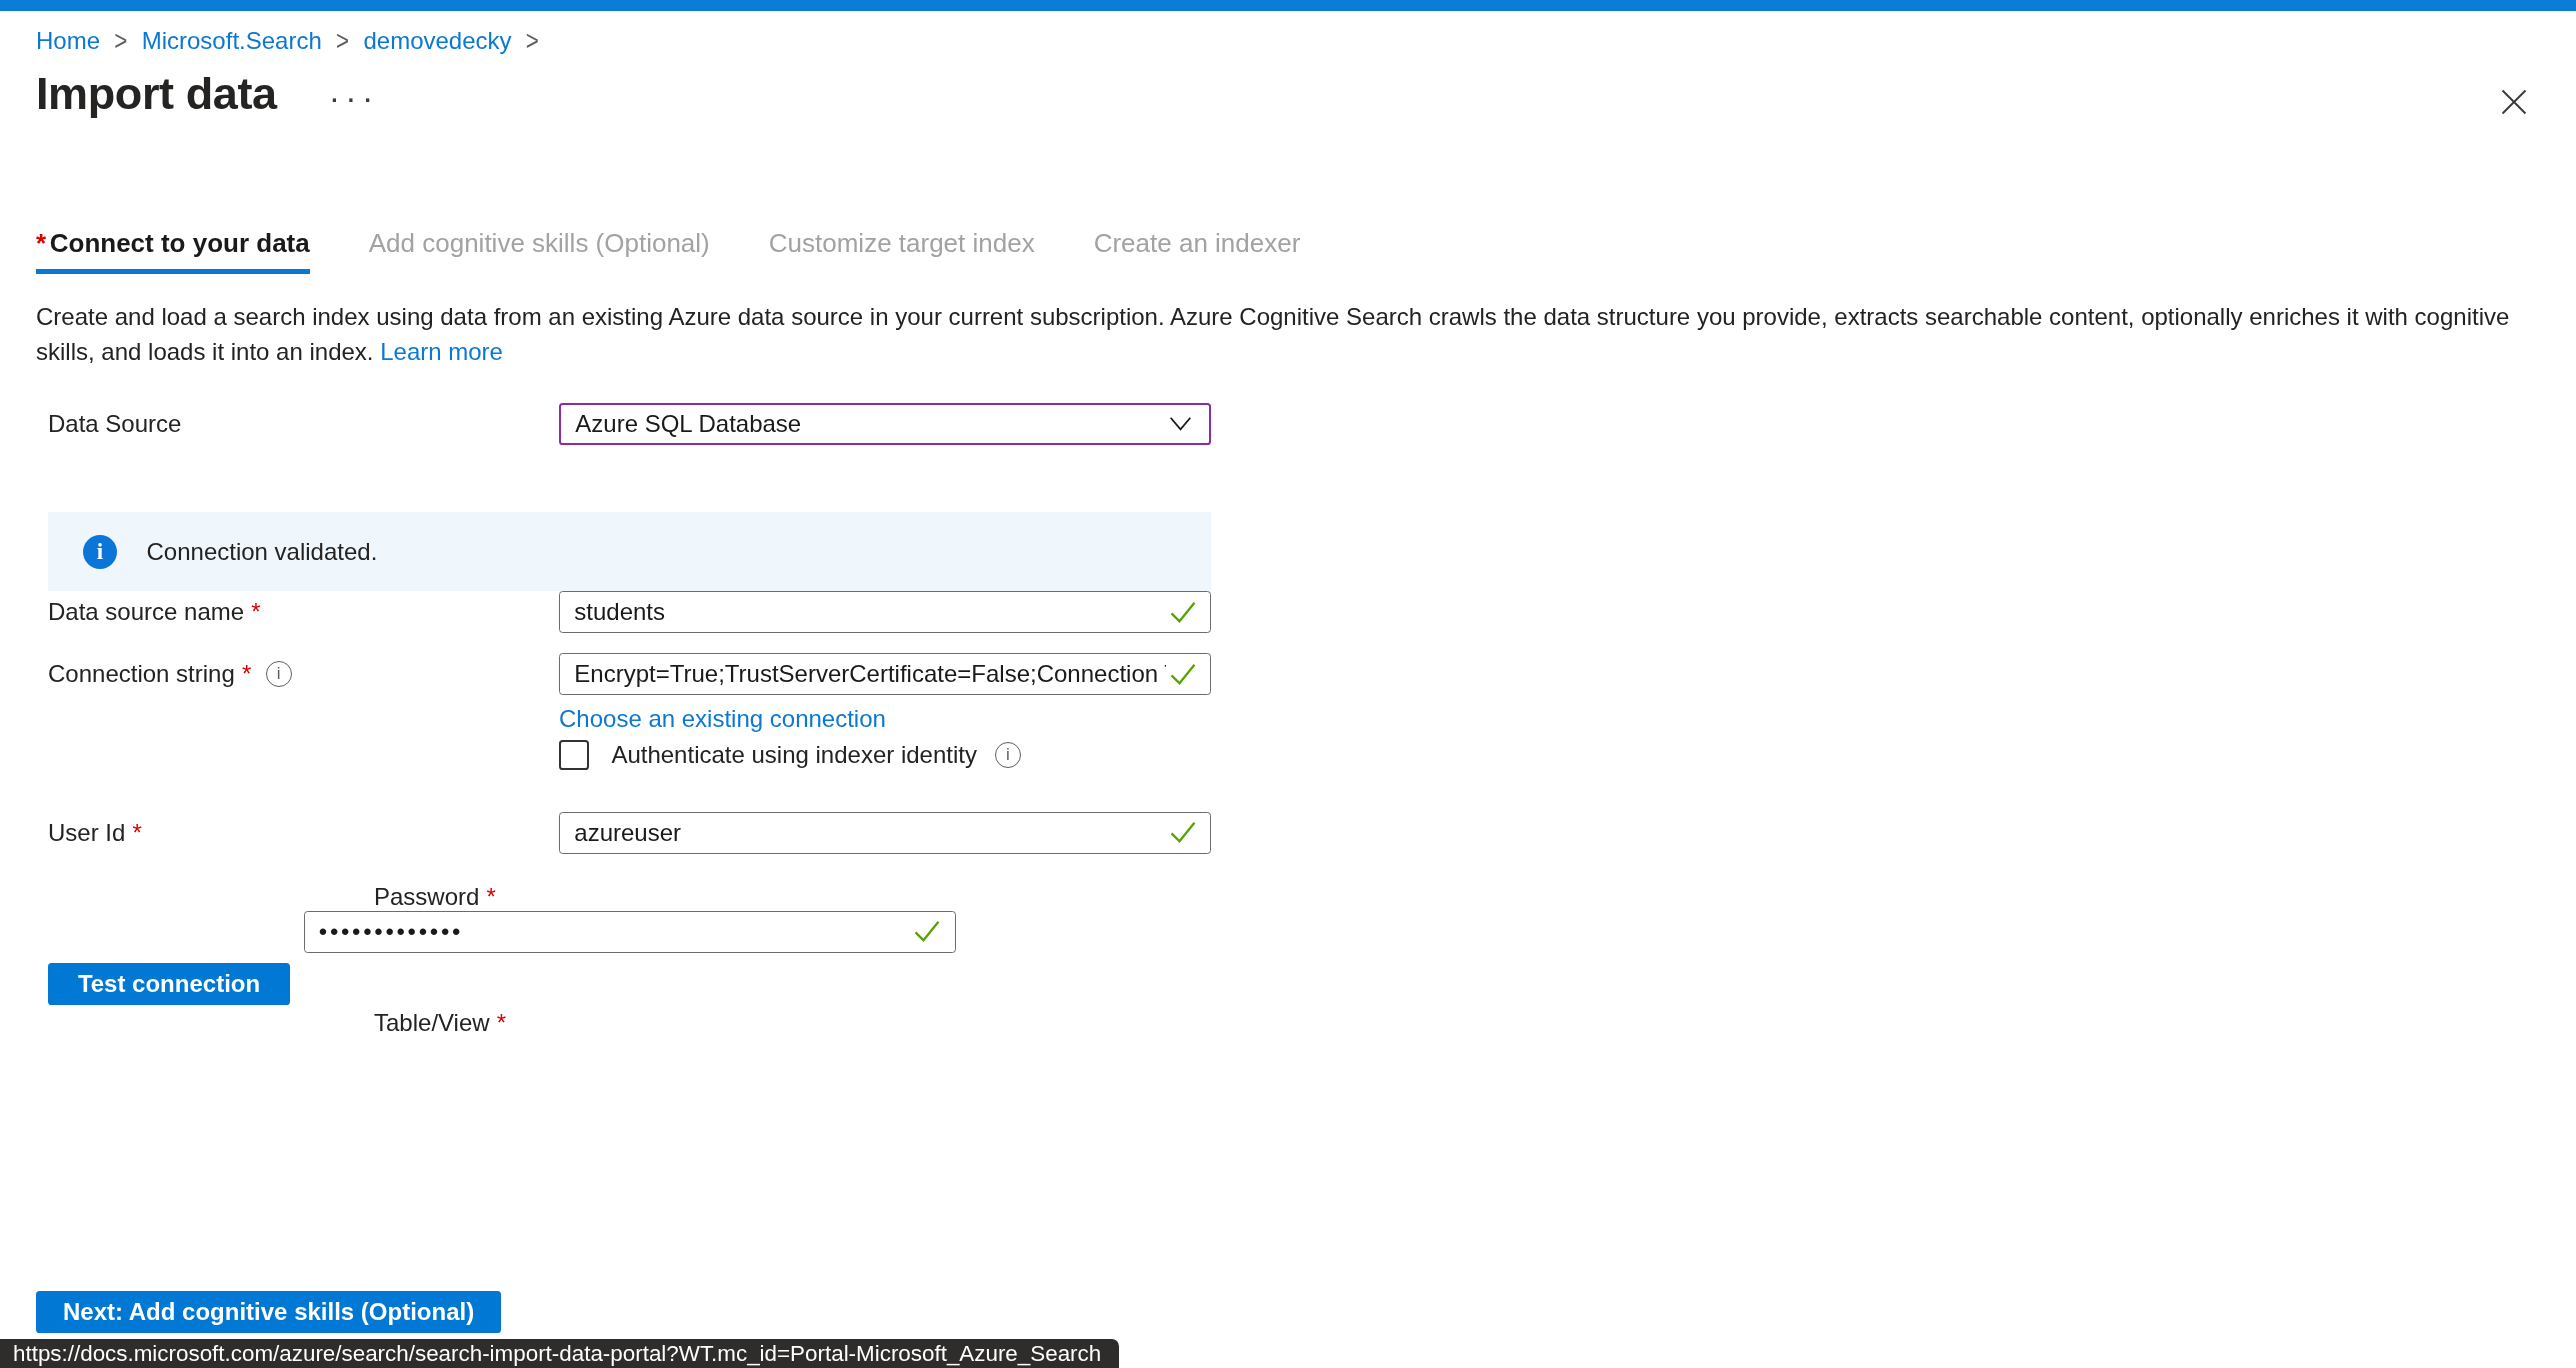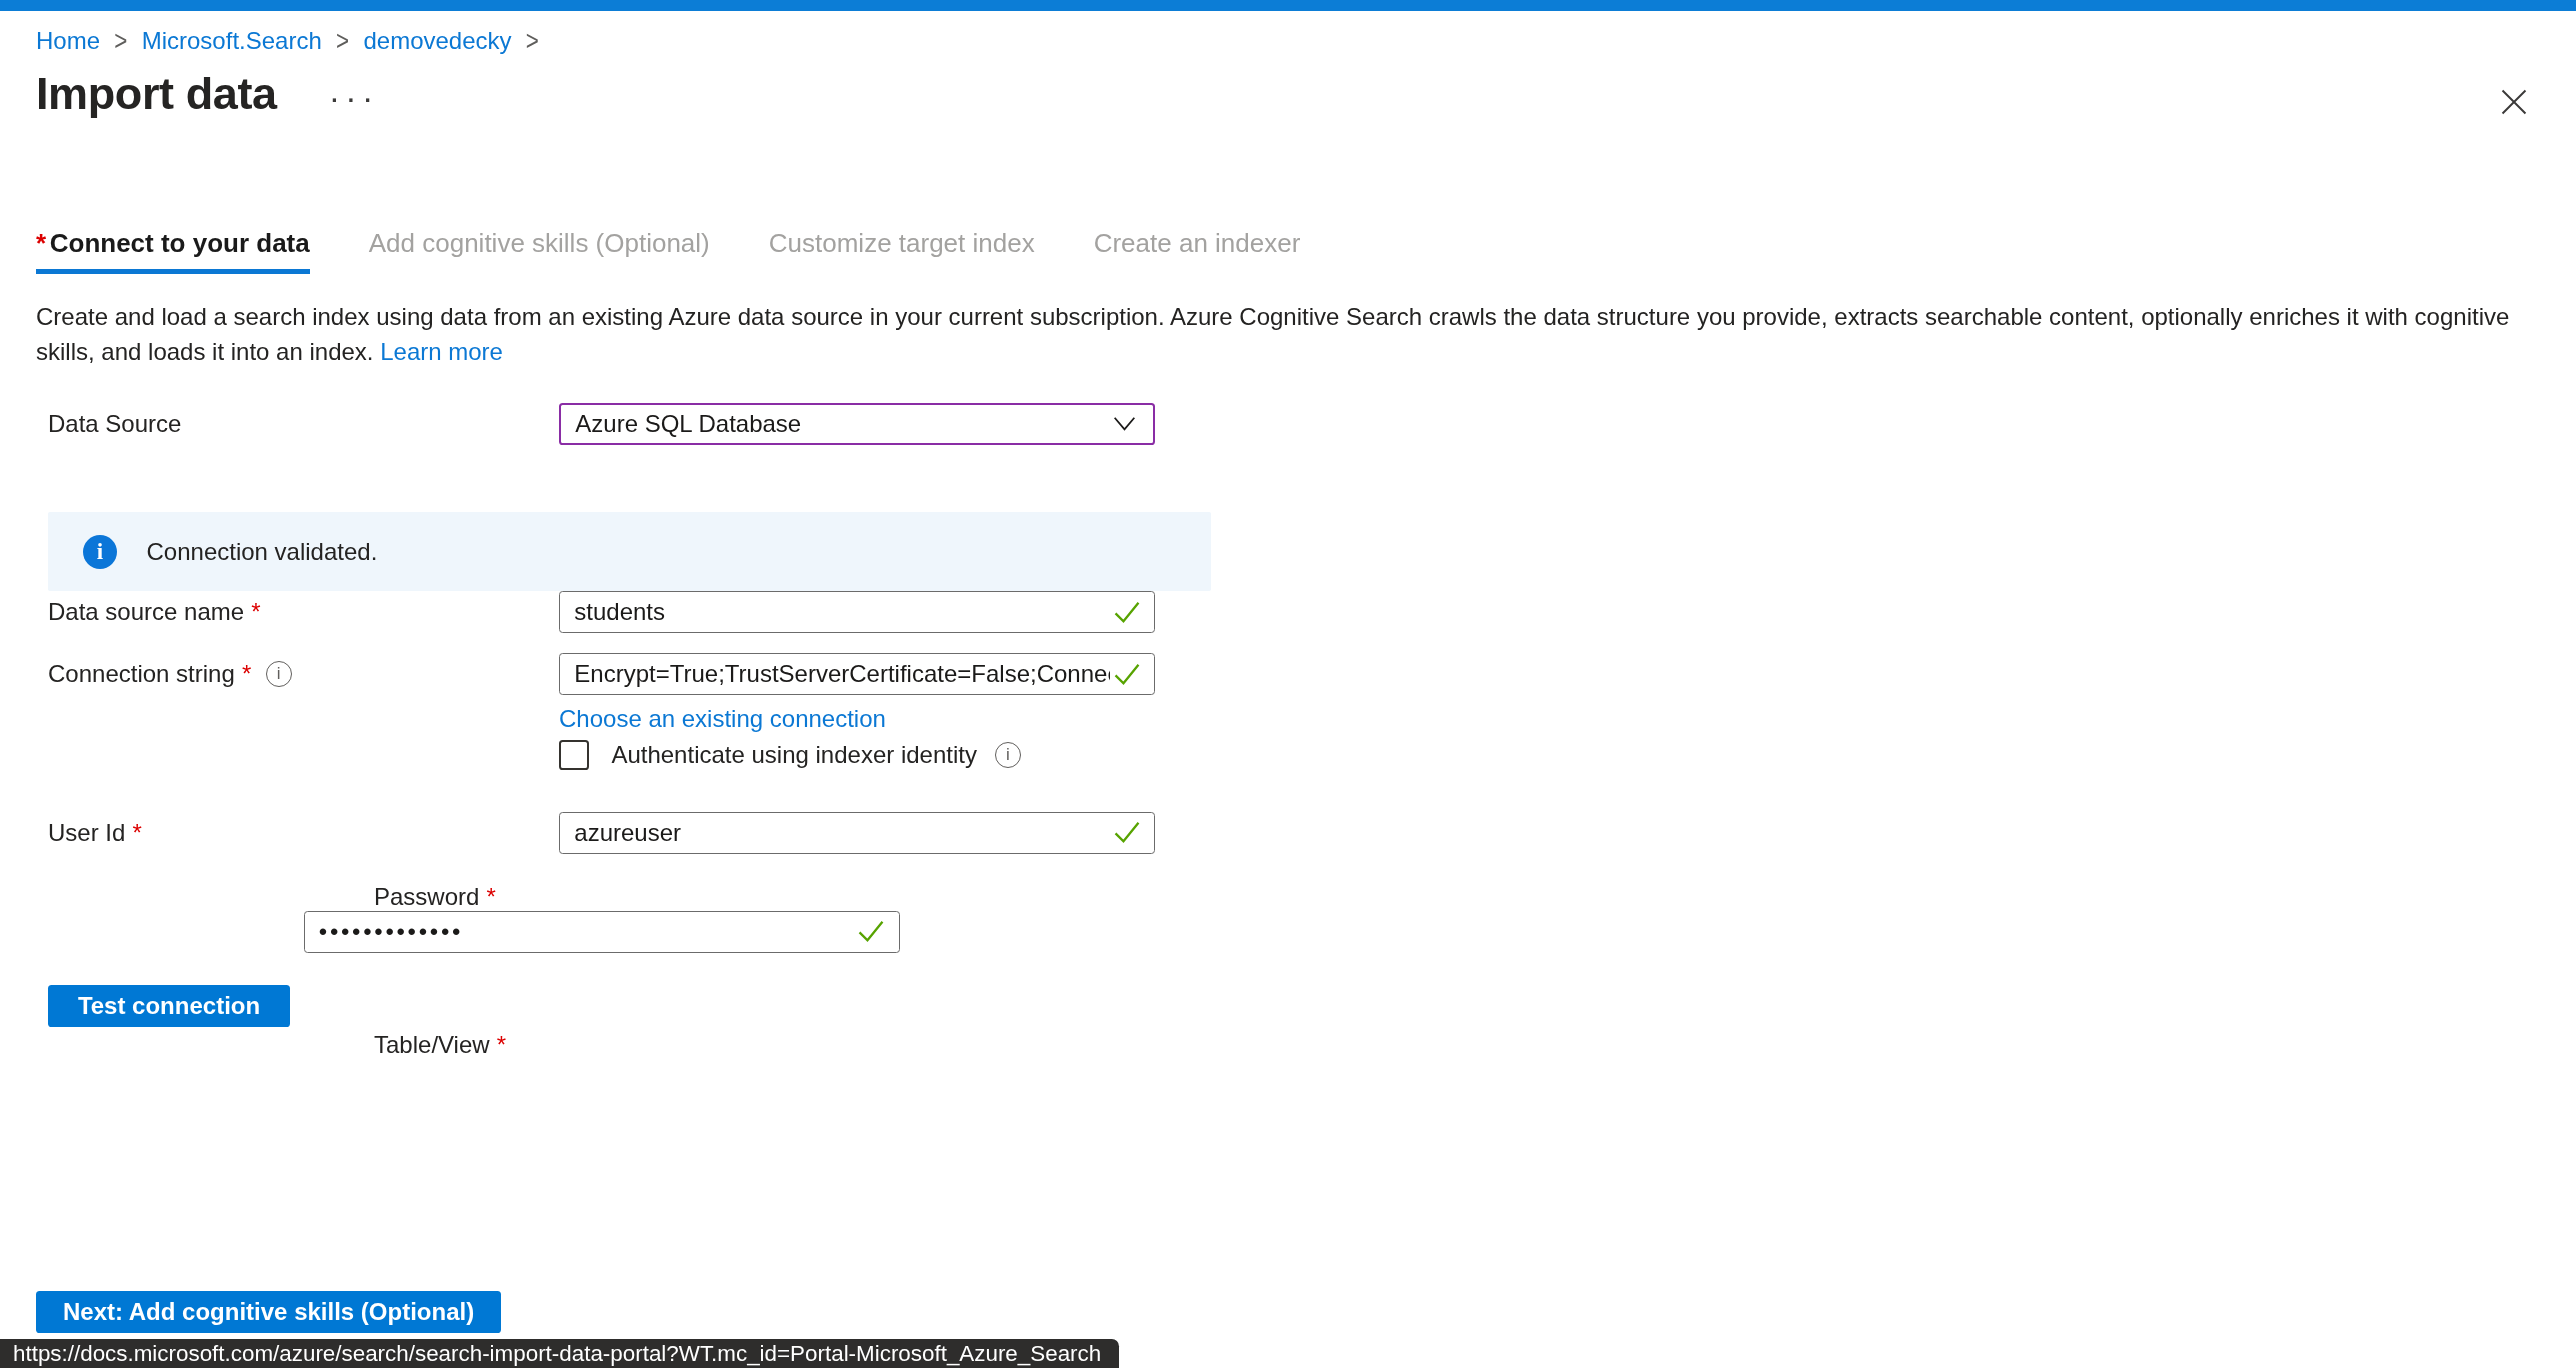--- a/index.html
+++ b/index.html
@@ -34,21 +34,21 @@
   .intro a { color:#0b78d4; text-decoration:none; cursor:pointer; }
 
   
   .form { position:absolute; top:403px; left:48px; width:1163px; }
   .form-row { display:flex; align-items:center; }
   .label-col { width:511px; font-size:24px; color:#242322; flex:none; display:flex; align-items:center; }
   .label-col .req { margin-left:7.2px; }
   .control-col { width:652px; flex:none; }
 
   .text-input, .dropdown {
-    width:596px; height:42px; background:#fff;
+    width:652px; height:42px; background:#fff;
     border:1.8px solid #6b6b6b; border-radius:3.6px;
     display:flex; align-items:center; padding:0 12.5px 0 14.3px;
   }
   .text-input input {
     border:none; outline:none; flex:1; min-width:0;
     font-size:24px; color:#1b1a19; background:transparent;
     font-family:"Liberation Sans","DejaVu Sans",sans-serif;
   }
   .dropdown { justify-content:space-between; cursor:pointer; padding-right:16px; }
   .dropdown .dd-value { font-size:24px; color:#1b1a19; }
@@ -78,21 +78,21 @@
   .row-link { margin-top:9.8px; }
   .row-link a { font-size:24px; color:#0b78d4; text-decoration:none; cursor:pointer; }
   .row-check { margin-top:7.2px; }
   .checkbox-wrap { display:flex; align-items:center; }
   .checkbox { width:30px; height:30px; border:2.7px solid #35332f; border-radius:3.6px; background:#fff; cursor:pointer; flex:none; }
   .checkbox-label { font-size:24px; color:#242322; margin-left:22.4px; }
   .checkbox-wrap .info-icon { margin-left:18px; }
   .row-uid { margin-top:42px; }
   .row-pwd { margin-top:29px;flex-direction:column; }
   .pwd-dots input { letter-spacing:2.7px; }
-  .test-btn-row { margin-top:32px; }
+  .test-btn-row { margin-top:10px; }
   .row-tbl { margin-top:3.6px;flex-direction:column; }
 
   .btn-primary {
     background:#0078d4; color:#fff; border:none; border-radius:3.6px; height:42px;
     font-size:24px; font-weight:700; cursor:pointer; padding:0 27px;
     font-family:"Liberation Sans","DejaVu Sans",sans-serif;
   }
   .test-btn { width:242px; padding:0; }
 
   .footer-next { position:absolute; left:36px; top:1291px; }

